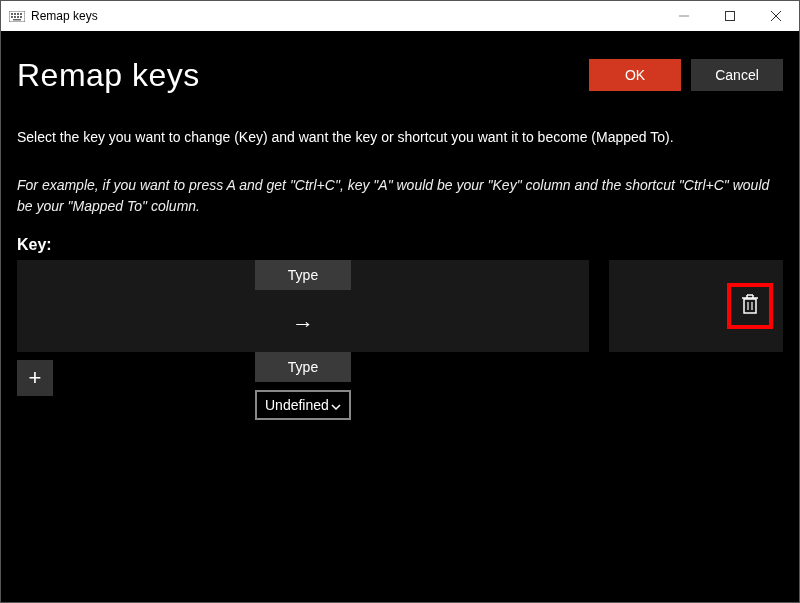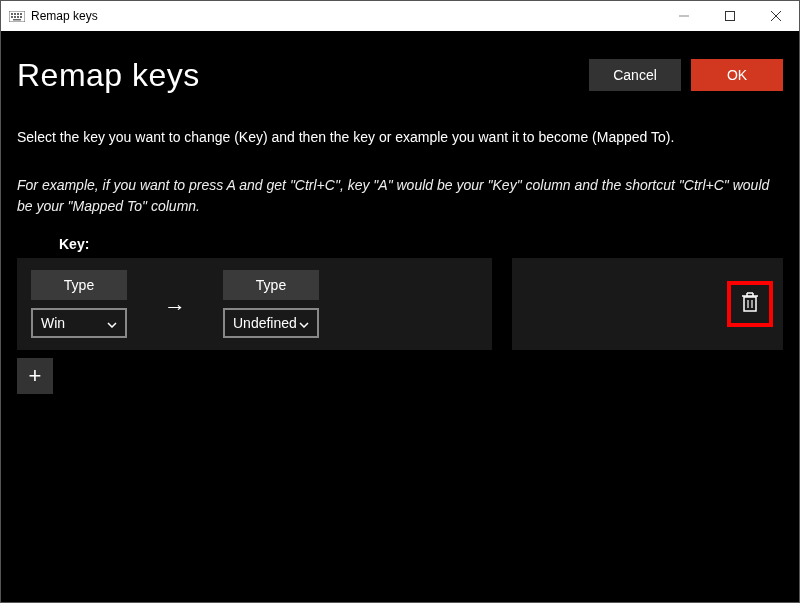--- a/index.html
+++ b/index.html
@@ -93,40 +93,39 @@
       color: #eee;
       font-size: 14px;
       font-style: italic;
       line-height: 1.45;
       margin-top: 28px;
     }
     .col-headers {
       display: flex;
       margin-top: 20px;
       color: #fff;
-      font-size: 14px;
+      font-size: 16px;
       font-weight: 600;
-      margin-left: 42px;
     }
     .col-key { width: 340px; }
     .col-mapped { flex:1; }
     .mapping-row {
       display: flex;
       margin-top: 6px;
       height: 92px;
       align-items: stretch;
     }
     .panel {
       background: #191919;
       display: flex;
       align-items: center;
       gap: 18px;
       padding: 0 14px;
     }
-    .panel.left { width: 475px; }
+    .panel.left { width: 572px; flex-direction: column; }
     .panel.right { flex:1; margin-left: 20px; justify-content: flex-end; padding-right: 10px; }
     .col {
       display:flex;
       flex-direction:column;
       gap:8px;
       align-items:flex-start;
     }
     .type-btn {
       width: 96px;
       height: 30px;
@@ -218,45 +217,37 @@
           <line x1="0" y1="0" x2="10" y2="10" stroke="#333" stroke-width="1"></line>
           <line x1="10" y1="0" x2="0" y2="10" stroke="#333" stroke-width="1"></line>
         </svg>
     </button>
   </div>
 </div>
 
 <div class="header-bar">
   <div class="page-title">Remap keys</div>
   <div class="hdr-buttons">
+    <button class="hdr-btn ok">OK</button>
     <button class="hdr-btn cancel">Cancel</button>
-    <button class="hdr-btn ok">OK</button>
   </div>
 </div>
 
 <div class="content">
-  <div class="instructions-main">Select the key you want to change (Key) and then the key or example you want it to become (Mapped To).</div>
+  <div class="instructions-main">Select the key you want to change (Key) and want the key or shortcut you want it to become (Mapped To).</div>
   <div class="instructions-example">For example, if you want to press A and get "Ctrl+C", key "A" would be your "Key" column and the shortcut "Ctrl+C" would be your "Mapped To" column.</div>
 
   <div class="col-headers">
     <div class="col-key">Key:</div>
   </div>
 
   <div class="mapping-row">
     <div class="panel left">
       <div class="col">
         <button class="type-btn">Type</button>
-        <div class="key-select">
-          <span>Win</span>
-          <span class="chevron">
-            <svg width="10" height="6">
-                <polyline points="1,1 5,5 9,1" fill="none" stroke="#fff" stroke-width="1.5"></polyline>
-              </svg>
-          </span>
-        </div>
       </div>
       <div class="arrow-icon">→</div>
       <div class="col">
         <button class="type-btn">Type</button>
         <div class="key-select">
           <span>Undefined</span>
           <span class="chevron">
             <svg width="10" height="6">
                 <polyline points="1,1 5,5 9,1" fill="none" stroke="#fff" stroke-width="1.5"></polyline>
               </svg>

